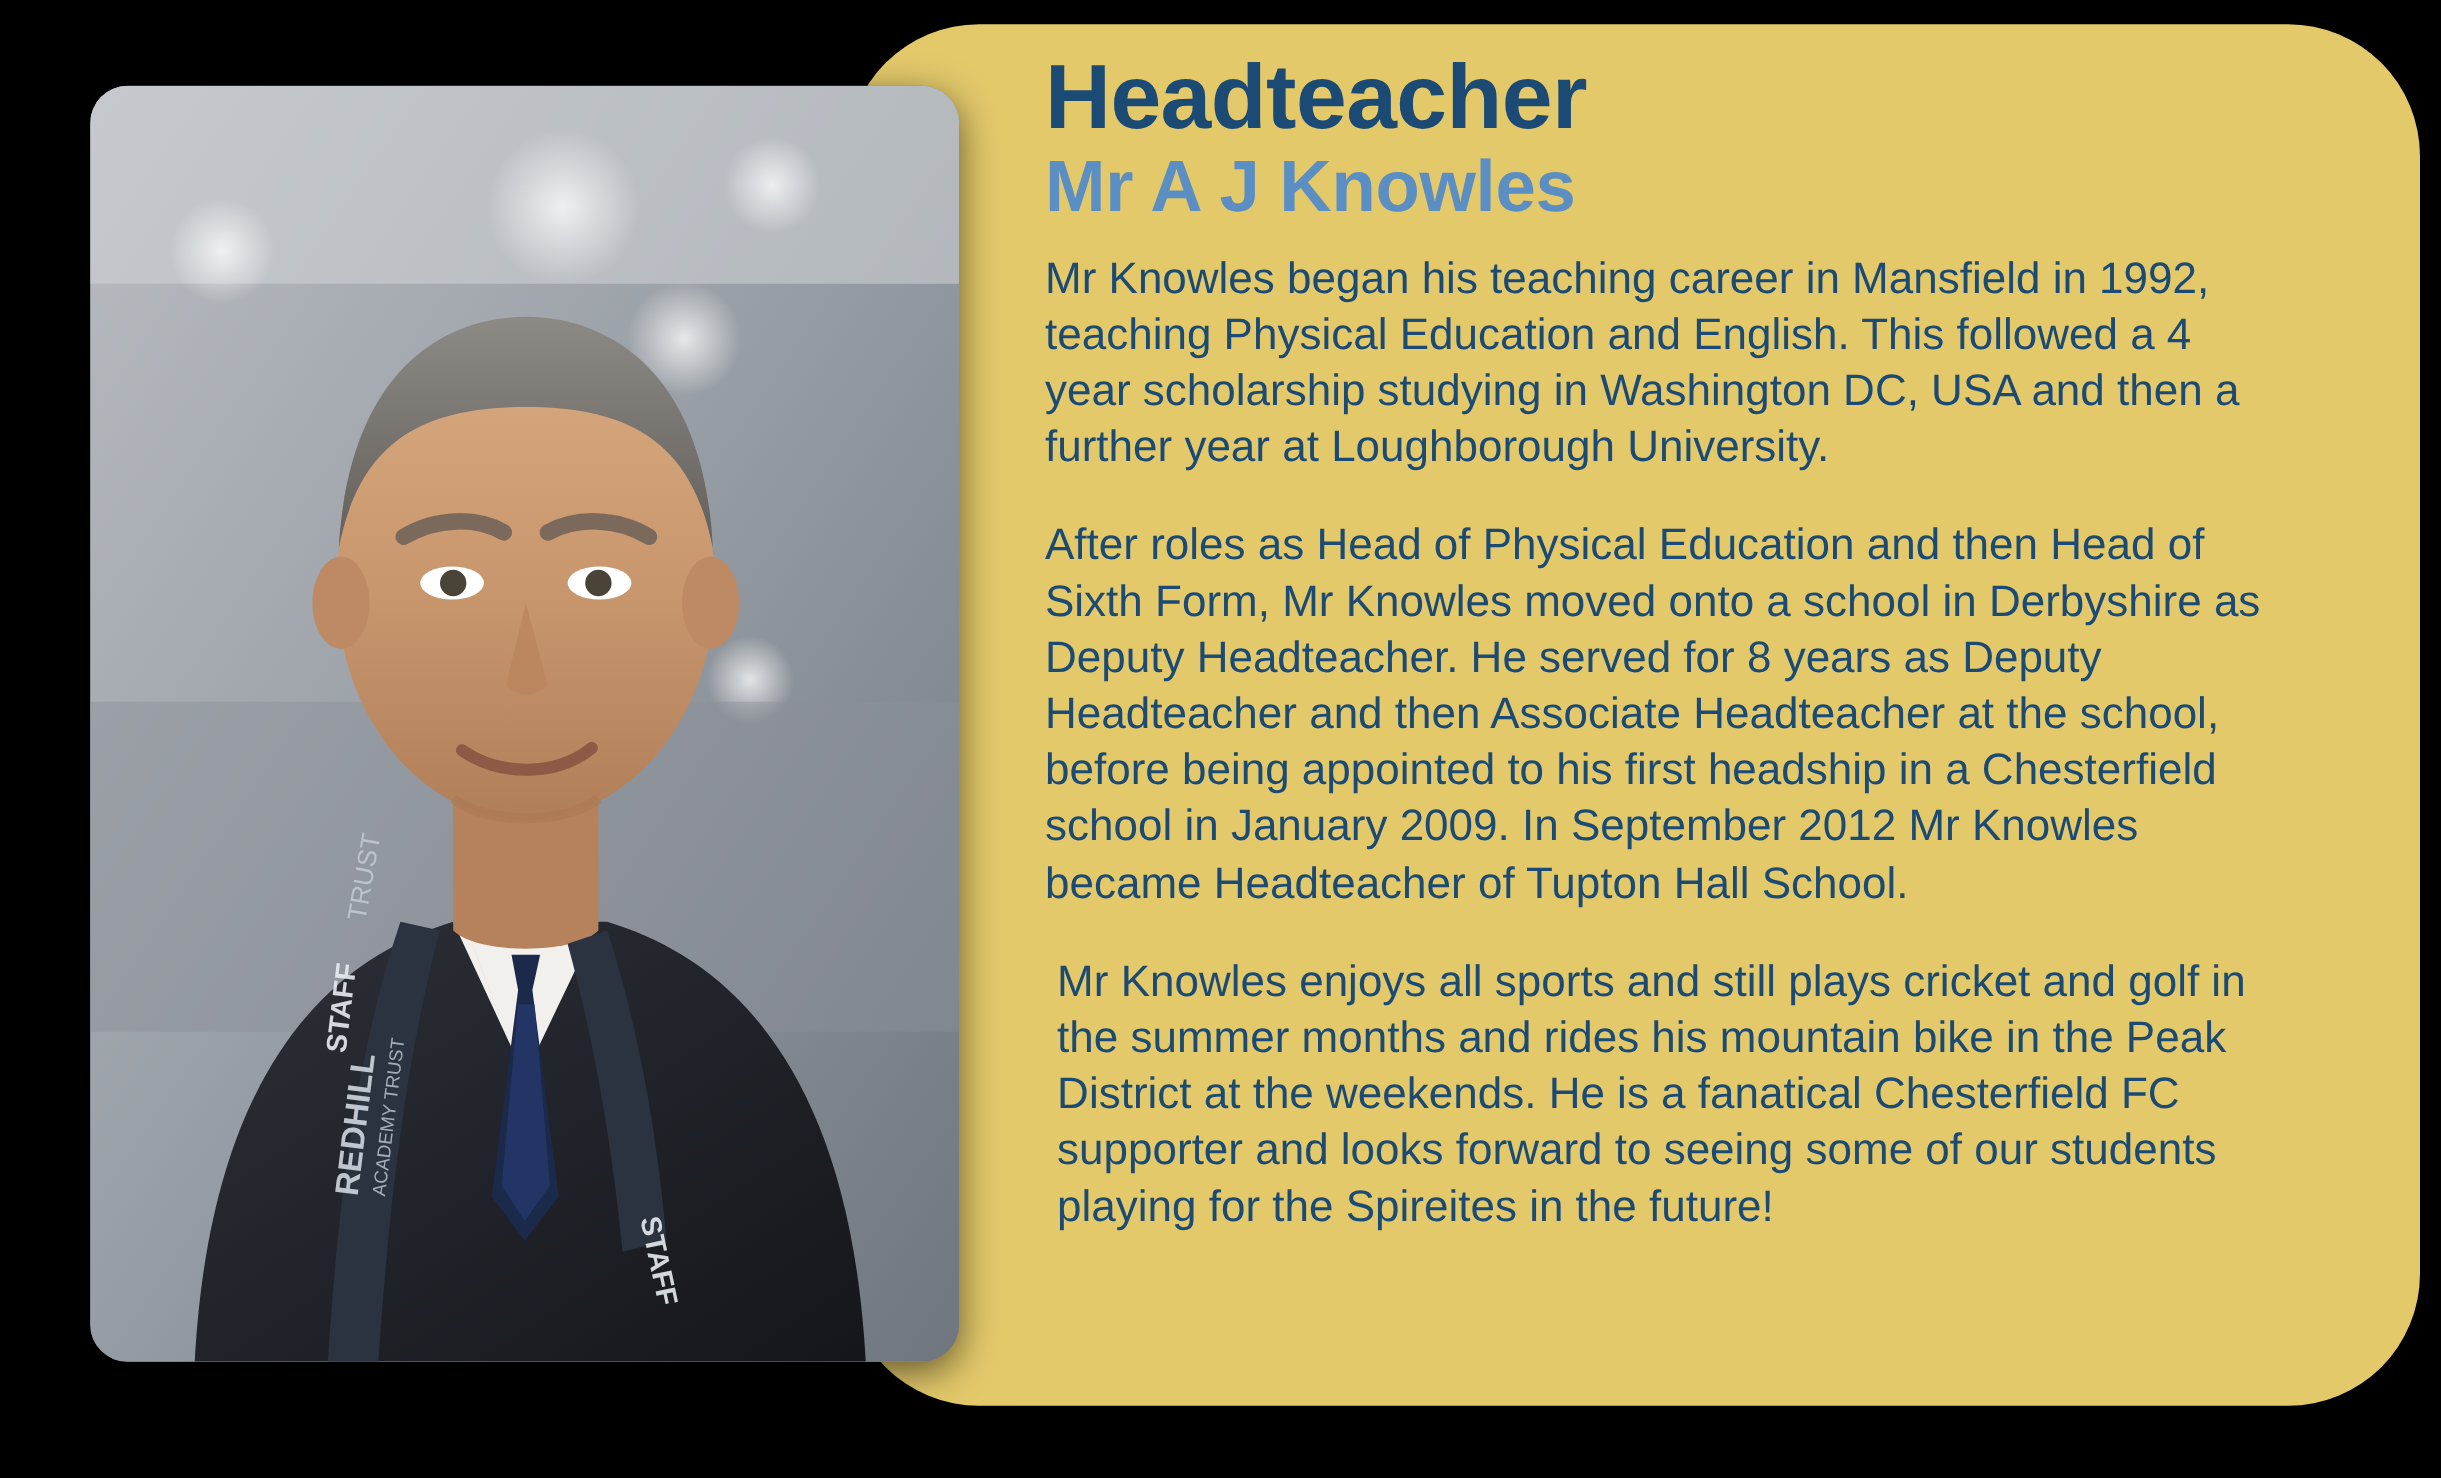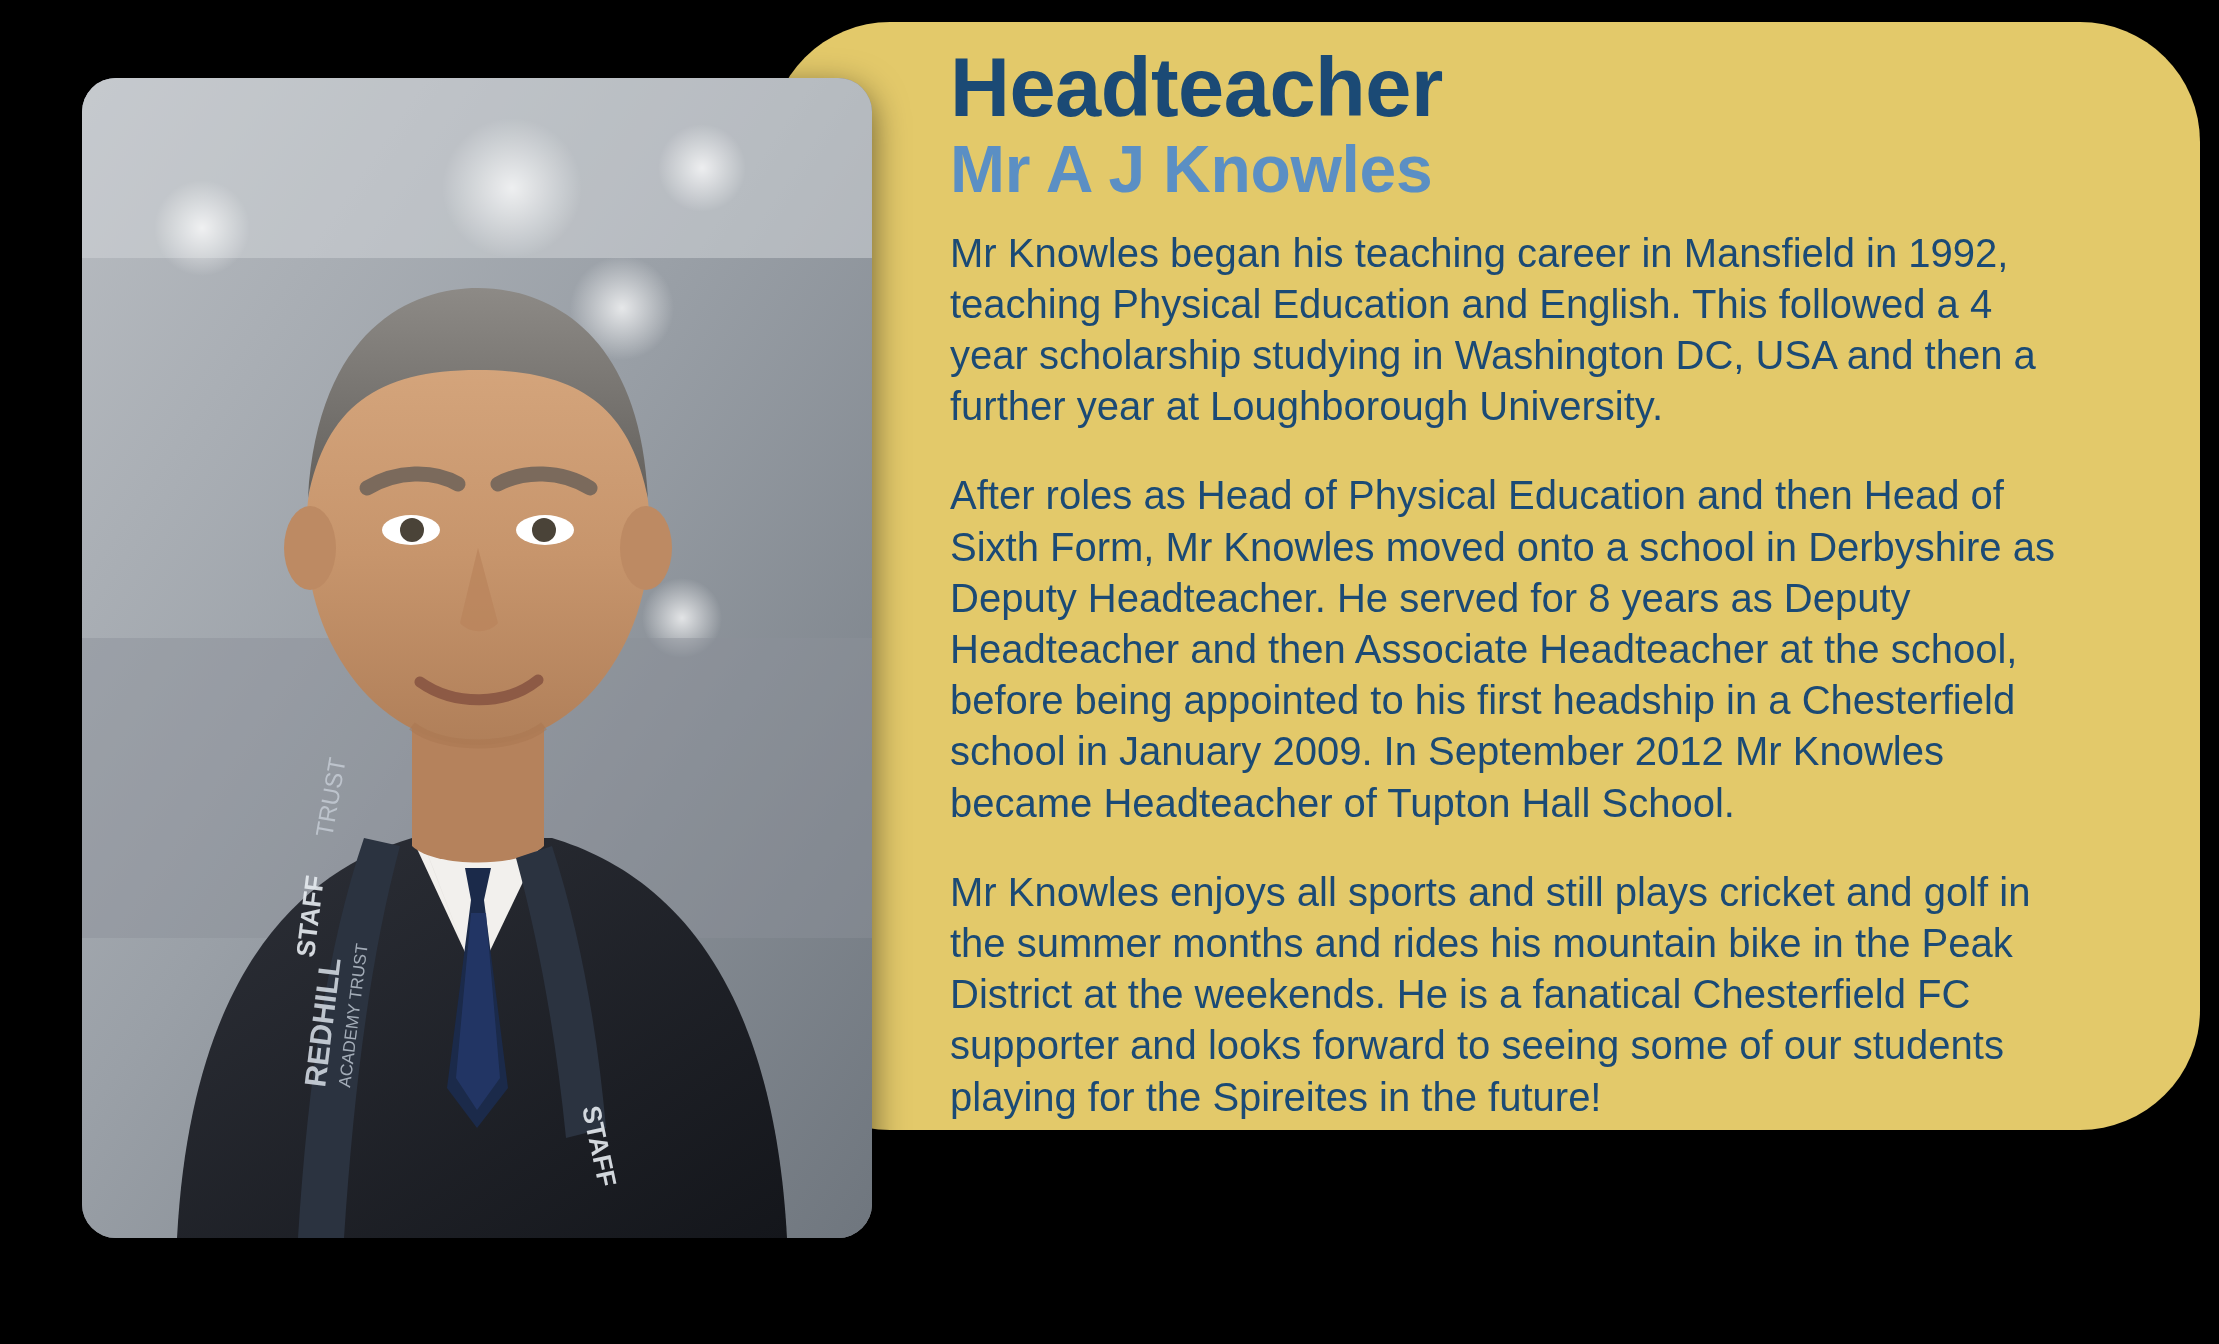--- a/index.html
+++ b/index.html
@@ -20,21 +20,21 @@
     height: 1344px;
     background: #000000;
   }
 
   
   .profile-card {
     position: absolute;
     left: 770px;
     top: 22px;
     width: 1430px;
-    height: 1108px;
+    height: 1256px;
     background: #e3c96a;
     border-radius: 120px;
     box-sizing: border-box;
   }
 
   .card-body {
     position: absolute;
     left: 180px;
     top: 22px;
     width: 1130px;
@@ -58,21 +58,21 @@
     margin: 0 0 22px 0;
   }
 
   .bio p {
     font-size: 40px;
     line-height: 1.28;
     color: #1b4a75;
     margin: 0 0 38px 0;
     max-width: 1135px;
   }
-  .bio p:last-child { margin-bottom: 0; }
+  .bio p:last-child { margin-bottom: 0; margin-left: 11px; }
 
   
   .portrait {
     position: absolute;
     left: 82px;
     top: 78px;
     width: 790px;
     height: 1160px;
     border-radius: 34px;
     overflow: hidden;

